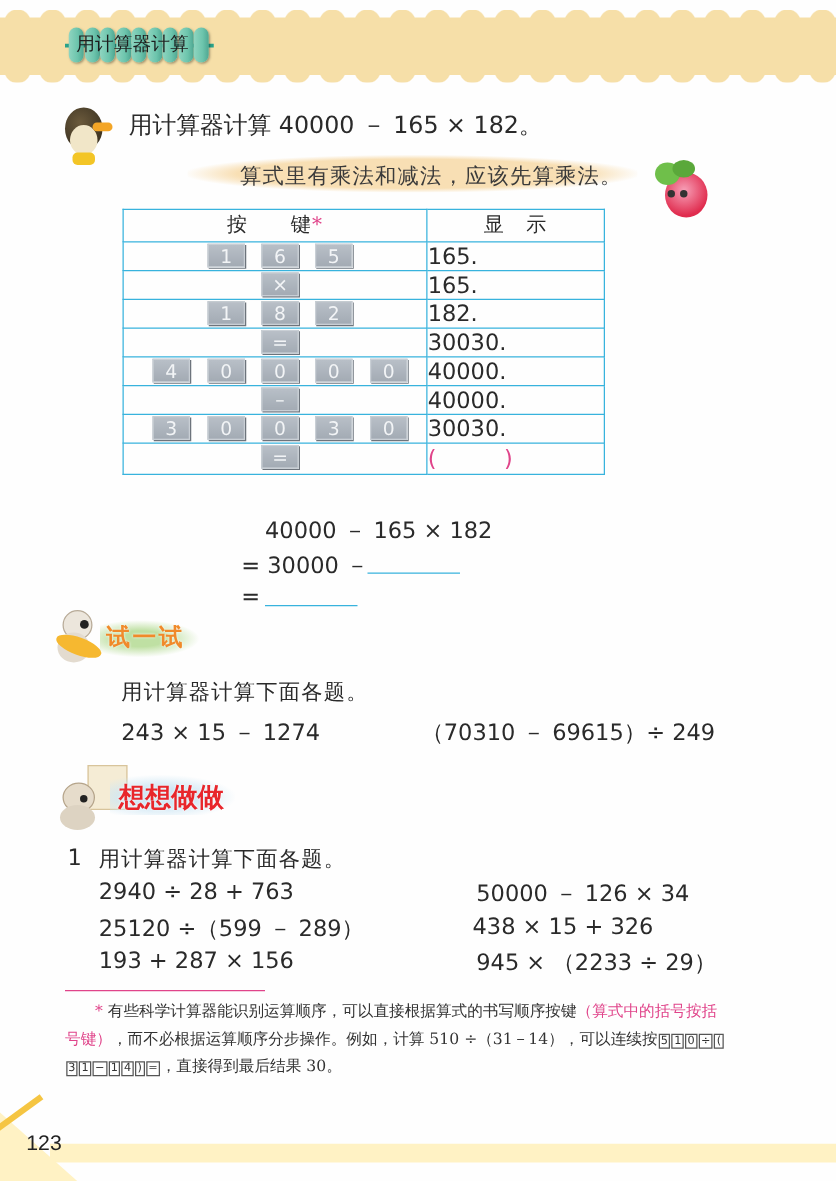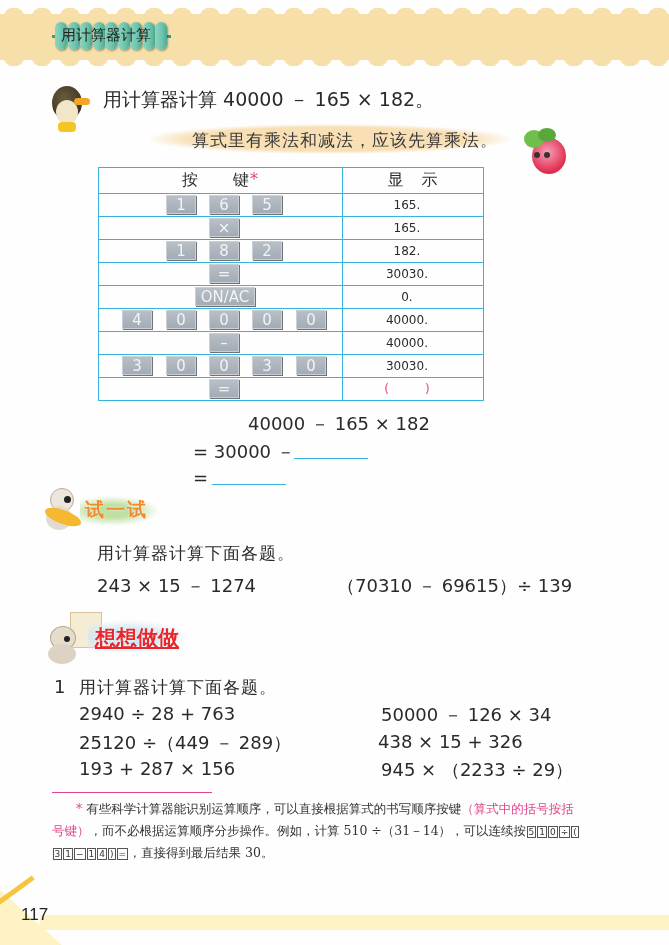--- a/index.html
+++ b/index.html
@@ -24,37 +24,37 @@
   .q-title { position:absolute; left:103px; top:87px; font-size:19px; }
   .speech { position:absolute; left:150px; top:124px; width:360px; height:30px; border-radius:16px;
             background:radial-gradient(ellipse at center,#f8dfb4 55%,rgba(248,223,180,0) 72%); }
   .speech-text { position:absolute; left:192px; top:129px; font-size:17px; color:#3a3a3a; letter-spacing:1px; }
 
   
   table.keys { position:absolute; left:98px; top:167px; width:386px; border-collapse:collapse; }
   table.keys td, table.keys th { border:1.5px solid #38b3dd; padding:0; height:22px; }
   table.keys th { height:25px; font-weight:normal; font-size:16px; }
   .col-keys { width:252px;margin-left:13px; }
-  .col-disp { width:132px; text-align:center; padding-right:12px !important; font-size:12px; }
+  .col-disp { width:132px; text-align:left; padding-right:12px !important; font-size:18px; }
   .keycell { position:relative; height:22px; }
   .key { position:absolute; top:1px; height:19px; background:linear-gradient(#b8bfc7,#a3abb4); color:#f2f4f6;
          font-size:15px; text-align:center; line-height:19px; box-shadow:1px 1px 0 #6d747c; border:1px solid #c9cfd5; box-sizing:border-box; }
   .pink { color:#e0448a; }
 
   .eq { position:absolute; font-size:18px; }
   .blank { position:absolute; height:0; border-bottom:1.5px solid #38b3dd; }
 
   .section-try { position:absolute; left:80px; top:496px; width:80px; height:30px;
                  background:radial-gradient(ellipse at 40% 50%,#bfe0a3 30%,rgba(191,224,163,0) 70%); }
   .section-try-text { position:absolute; left:85px; top:497px; font-size:19px; color:#f08a2a; font-weight:bold; letter-spacing:2px;
                       text-shadow:0 0 2px #fff; }
   .section-think { position:absolute; left:88px; top:620px; width:100px; height:32px;
                    background:radial-gradient(ellipse at 40% 55%,#cfe7f4 30%,rgba(207,231,244,0) 72%); }
   .section-think-text { position:absolute; left:95px; top:624px; font-size:21px; color:#e8262b; font-weight:bold;
-                        text-shadow:0 0 2px #fff;text-decoration:underline; }
+                        text-shadow:0 0 2px #fff; }
 
   .txt { position:absolute; font-size:18px; white-space:nowrap; }
   .cn { font-family:"DejaVu Serif",serif; font-size:17px; letter-spacing:1px; }
 
   .footnote-rule { position:absolute; left:52px; top:792px; width:160px; height:1px; background:#e0448a; }
   .footnote { position:absolute; left:52px; top:798px; width:530px; font-size:12.5px; line-height:22px; color:#333;
               font-family:"DejaVu Serif",serif; }
   .fn-star { color:#e0448a; }
   .kb { display:inline-block; border:1px solid #555; font-size:9px; line-height:10px; padding:0 1px; margin:0 0.5px; font-family:"DejaVu Sans",sans-serif; }
 
@@ -137,26 +137,20 @@
       <td class="col-disp">182.</td>
     </tr>
     <tr>
       <td class="col-keys keycell">
         <span class="key" style="left:110px;width:30px;">=</span>
       </td>
       <td class="col-disp">30030.</td>
     </tr>
     <tr>
       <td class="col-keys keycell">
-        <span class="key" style="left:96px;width:60px;">ON/AC</span>
-      </td>
-      <td class="col-disp">0.</td>
-    </tr>
-    <tr>
-      <td class="col-keys keycell">
         <span class="key" style="left:23px;width:30px;">4</span>
         <span class="key" style="left:67px;width:30px;">0</span>
         <span class="key" style="left:110px;width:30px;">0</span>
         <span class="key" style="left:153px;width:30px;">0</span>
         <span class="key" style="left:197px;width:30px;">0</span>
       </td>
       <td class="col-disp">40000.</td>
     </tr>
     <tr>
       <td class="col-keys keycell">
@@ -176,59 +170,59 @@
     </tr>
     <tr>
       <td class="col-keys keycell">
         <span class="key" style="left:110px;width:30px;">=</span>
       </td>
       <td class="col-disp pink">(　　　)</td>
     </tr>
   </tbody>
 </table>
 
-<div class="eq" style="left:212px;top:412px;margin-left:36px;">40000 － 165 × 182</div>
+<div class="eq" style="left:212px;top:412px;">40000 － 165 × 182</div>
 <div class="eq" style="left:193px;top:440px;">= 30000 －</div>
 <div class="blank" style="left:294px;top:458px;width:74px;"></div>
 <div class="eq" style="left:193px;top:467px;">=</div>
 <div class="blank" style="left:212px;top:484px;width:74px;"></div>
 
 <div class="abs" style="left:44px;top:486px;width:40px;height:48px;">
   <div class="mascot" style="left:6px;top:2px;width:22px;height:22px;background:#ece6dc;border:1px solid #b8ab98;"></div>
   <div class="mascot" style="left:2px;top:20px;width:26px;height:24px;background:#e3dbcf;"></div>
   <div class="mascot" style="left:20px;top:10px;width:7px;height:7px;background:#222;"></div>
 </div>
 <div class="abs" style="left:44px;top:510px;width:38px;height:14px;border-radius:50%;background:#f6b830;transform:rotate(20deg);"></div>
 <div class="section-try"></div>
 <div class="section-try-text">试一试</div>
 
 <div class="txt cn" style="left:97px;top:542px;">用计算器计算下面各题。</div>
 <div class="txt" style="left:97px;top:574px;">243 × 15 － 1274</div>
-<div class="txt" style="left:337px;top:574px;">（70310 － 69615）÷ 139</div>
+<div class="txt" style="left:337px;top:574px;">（70310 － 69615）÷ 249</div>
 
 <div class="abs" style="left:46px;top:612px;width:50px;height:52px;">
   <div class="abs" style="left:24px;top:0;width:30px;height:34px;background:#f5ecd5;border:1px solid #d8c49b;"></div>
   <div class="mascot" style="left:4px;top:14px;width:24px;height:22px;background:#e6dccb;border:1px solid #b5a48a;"></div>
   <div class="mascot" style="left:2px;top:32px;width:28px;height:20px;background:#ddd3c2;"></div>
   <div class="mascot" style="left:18px;top:24px;width:6px;height:6px;background:#222;"></div>
 </div>
 <div class="section-think"></div>
 <div class="section-think-text">想想做做</div>
 
 <div class="txt" style="left:54px;top:676px;">1</div>
 <div class="txt cn" style="left:79px;top:676px;">用计算器计算下面各题。</div>
 
 <div class="txt" style="left:79px;top:703px;">2940 ÷ 28 + 763</div>
-<div class="txt" style="left:79px;top:731px;">25120 ÷（449 － 289）</div>
+<div class="txt" style="left:79px;top:731px;">25120 ÷（599 － 289）</div>
 <div class="txt" style="left:79px;top:758px;">193 + 287 × 156</div>
 <div class="txt" style="left:381px;top:703px;">50000 － 126 × 34</div>
 <div class="txt" style="left:378px;top:731px;text-align:right;">438 × 15 + 326</div>
 <div class="txt" style="left:381px;top:758px;">945 × （2233 ÷ 29）</div>
 
 <div class="footnote-rule"></div>
 <div class="footnote">
   <span style="padding-left:24px;"></span><span class="fn-star">*</span><span> 有些科学计算器能识别运算顺序，可以直接根据算式的书写顺序按键</span><span class="pink">（算式中的括号按括号键）</span><span>，而不必根据运算顺序分步操作。例如，计算 510 ÷（31－14），可以连续按</span><span><span class="kb">5</span><span class="kb">1</span><span class="kb">0</span><span class="kb">÷</span><span class="kb">(</span><span class="kb">3</span><span class="kb">1</span><span class="kb">−</span><span class="kb">1</span><span class="kb">4</span><span class="kb">)</span><span class="kb">=</span></span><span>，直接得到最后结果 30。</span>
 </div>
 
 <div class="footer-band"></div>
 <div class="footer-tri"></div>
 <div class="footer-stripe"></div>
-<div class="page-num">117</div>
+<div class="page-num">123</div>
 
 </body></html>

